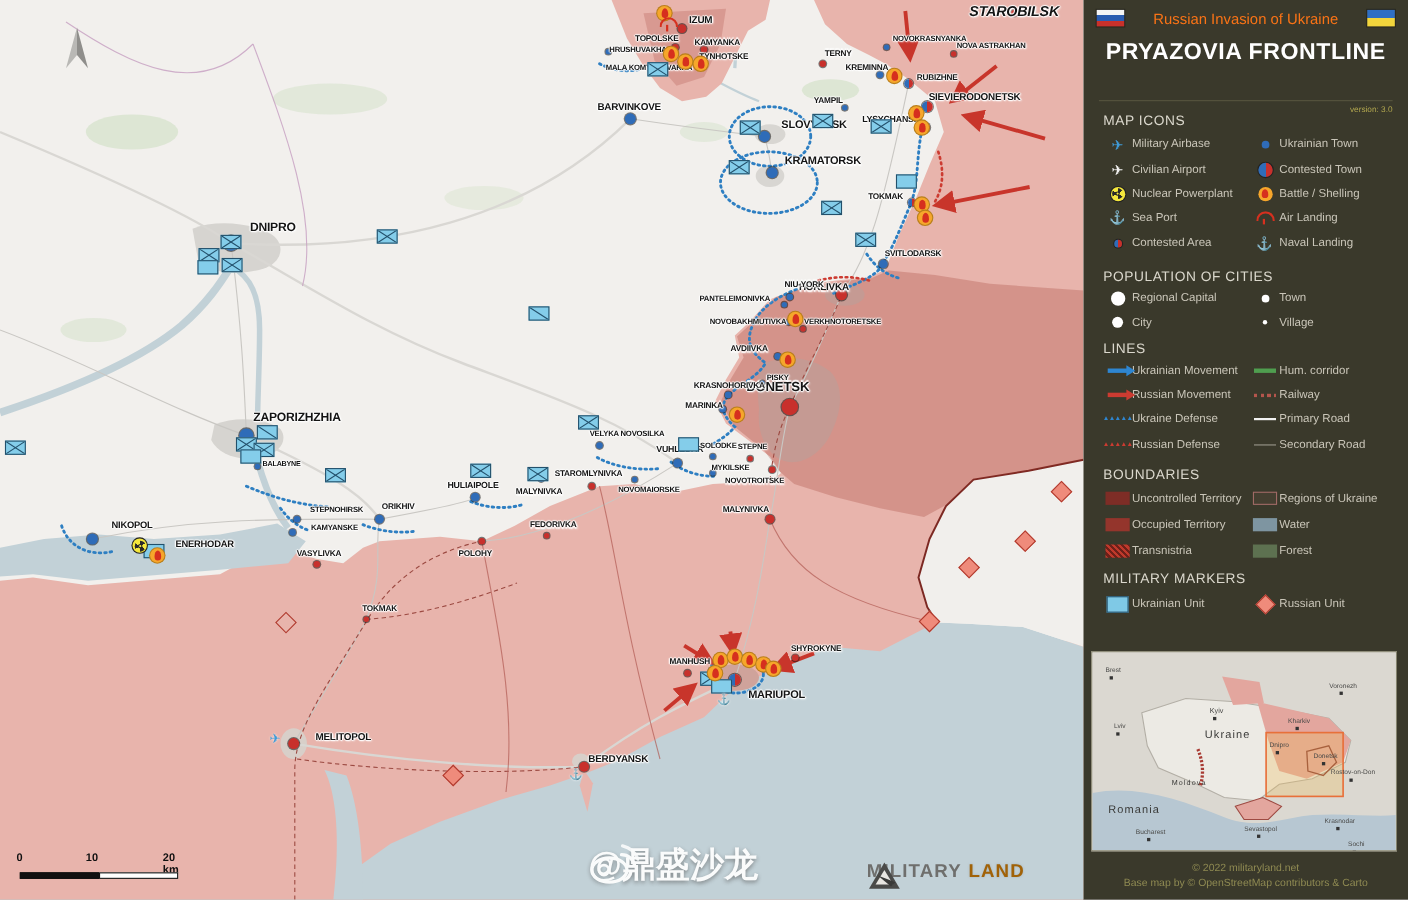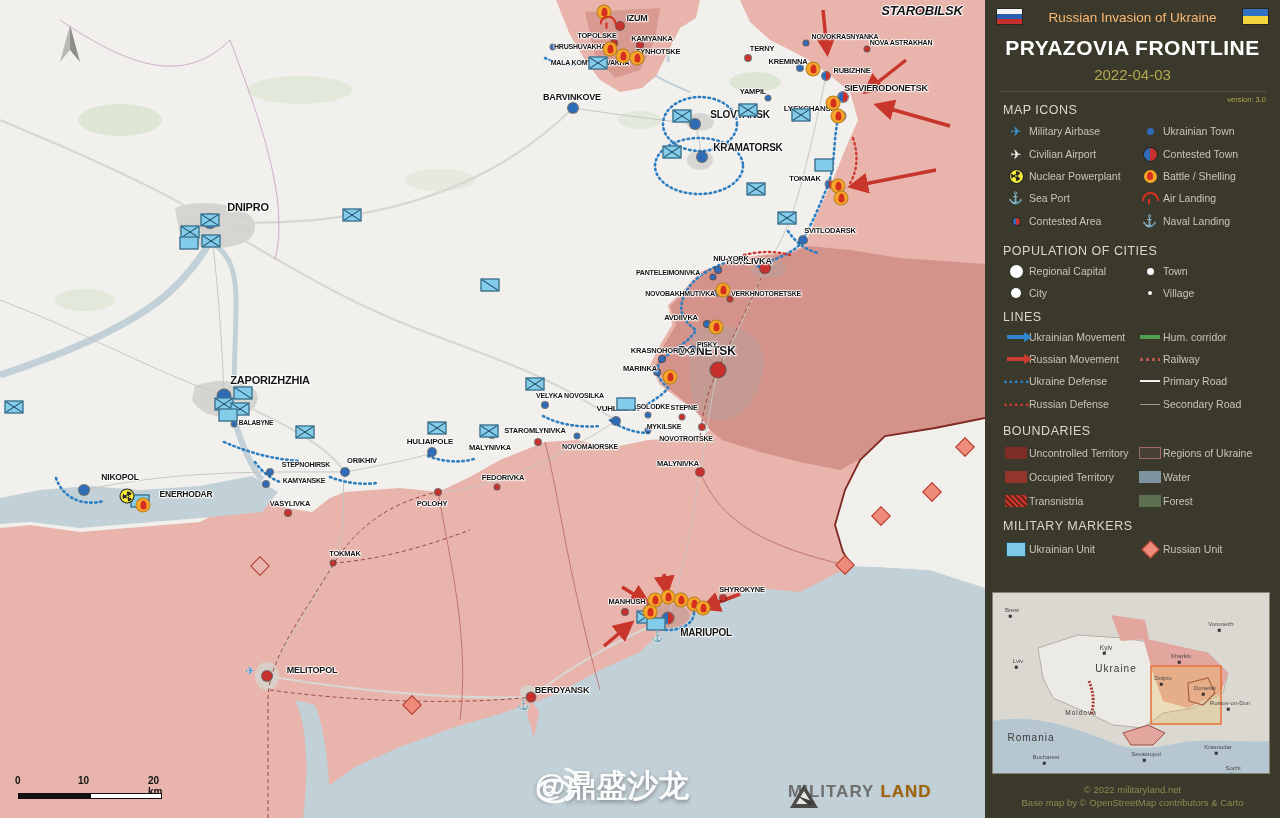--- a/index.html
+++ b/index.html
@@ -53,21 +53,21 @@
   #wm-text{font-size:31px;font-weight:bold;text-shadow:0 2px 4px rgba(90,90,90,.7);}
   
   #mlogo{position:absolute;left:788px;top:782px;display:flex;align-items:center;gap:6px;}
   #mlogo .ml1{font-size:17px;font-weight:bold;letter-spacing:1px;color:#6f6f6d;}
   #mlogo .ml2{font-size:17px;font-weight:bold;letter-spacing:1px;color:#a16207;text-shadow:0 0 2px rgba(120,120,120,.4);}
   
   #sidebar{position:absolute;left:985px;top:0;width:295px;height:818px;background:#3a392b;}
   .flag{position:absolute;width:25px;height:15px;top:9px;box-shadow:0 0 0 1px rgba(0,0,0,.3);}
   #flag-ru{left:12px;background:linear-gradient(#f5f5f5 0 33%,#2a5db0 33% 66%,#c8312b 66% 100%);}
   #flag-ua{right:12px;background:linear-gradient(#2f6fc4 0 50%,#f2d53c 50% 100%);}
-  #hdr-sub{position:absolute;left:0;right:0;top:10px;text-align:center;font-size:13.5px;color:#fdba74;}
+  #hdr-sub{position:absolute;left:0;right:0;top:10px;text-align:center;font-size:13.5px;color:#f97316;}
   #hdr-title{position:absolute;left:0;right:0;top:36px;text-align:center;font-size:21px;font-weight:bold;color:#fff;letter-spacing:.5px;}
   #hdr-date{position:absolute;left:0;right:0;top:66px;text-align:center;font-size:15px;color:#b2a74f;}
   #hdr-div{position:absolute;left:14px;right:14px;top:91px;height:1px;background:#57553f;}
   #hdr-ver{position:absolute;right:14px;top:95px;font-size:7.5px;color:#b2a74f;}
   .lheading{position:absolute;left:18px;font-size:12.5px;color:#dbd8cd;letter-spacing:.5px;}
   .lrow{position:absolute;display:flex;align-items:center;height:18px;gap:0;}
   .licon{width:26px;display:flex;justify-content:center;align-items:center;flex:none;}
   .ltext{font-size:10.5px;color:#c9c5b8;white-space:nowrap;}
   
   .i-plane-mil{font-size:13px;color:#3f9ad6;}
@@ -455,21 +455,20 @@
       <span class="ml1">MILITARY</span>
         <span class="ml2">LAND</span>
     </div>
   </div>
 
   <div id="sidebar">
     <div class="flag" id="flag-ru"></div>
     <div class="flag" id="flag-ua"></div>
     <div id="hdr-sub">Russian Invasion of Ukraine</div>
     <div id="hdr-title">PRYAZOVIA FRONTLINE</div>
-    <div id="hdr-date">2022-04-03</div>
     <div id="hdr-div"></div>
     <div id="hdr-ver">version: 3.0</div>
 
     <div class="lheading" style="top:103px">MAP ICONS</div>
     <div class="lrow" style="left:18px;top:122px">
       <span class="licon">
           <span class="i-plane-mil">✈</span>
         </span>
       <span class="ltext">Military Airbase</span>
     </div>

